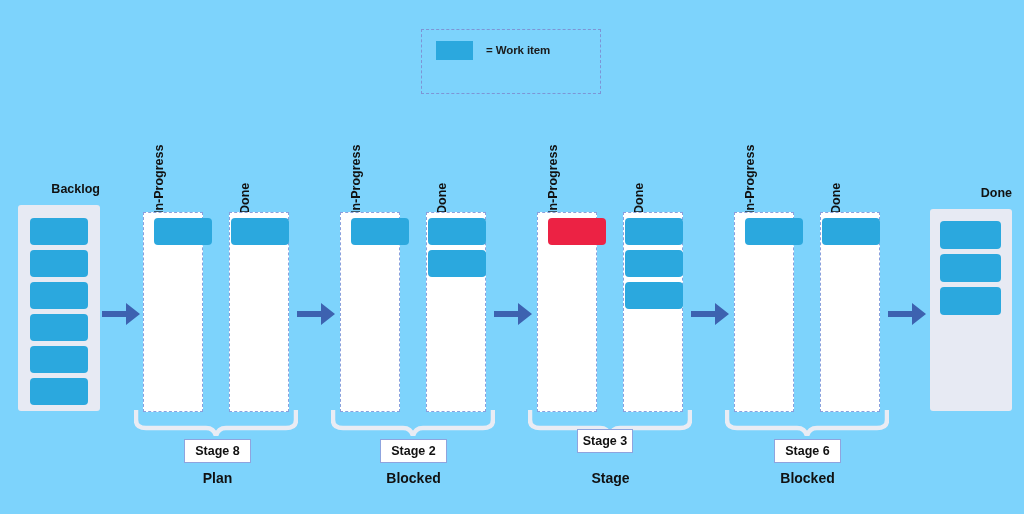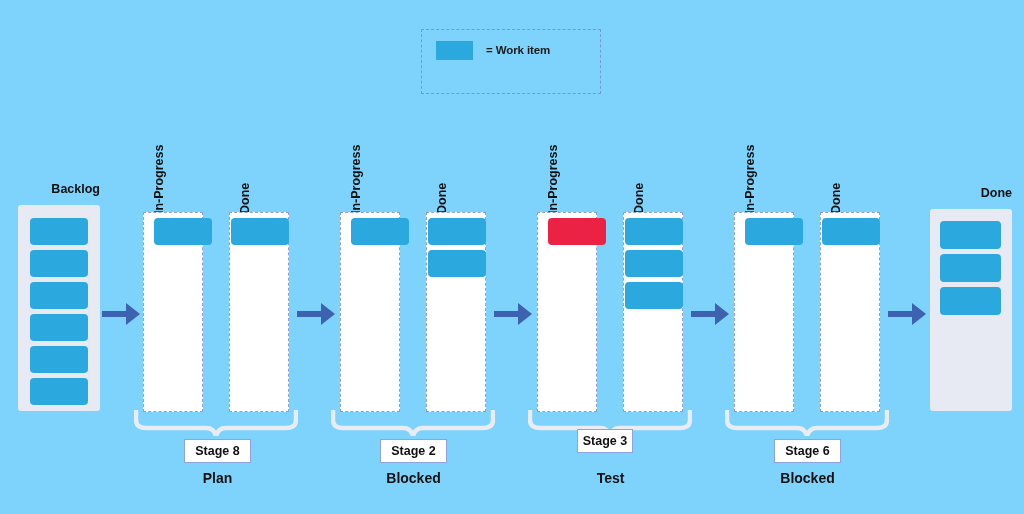--- a/index.html
+++ b/index.html
@@ -183,21 +183,21 @@
   <div class="dashcol" style="left:537px; top:212px; width:60px; height:200px;"></div>
   <div class="dashcol" style="left:623px; top:212px; width:60px; height:200px;"></div>
   <div class="card" style="left:548px; top:218px; width:58px; height:27px; background:#ec2244;"></div>
   <div class="card" style="left:625px; top:218px; width:58px; height:27px; background:#2ba8de;"></div>
   <div class="card" style="left:625px; top:250px; width:58px; height:27px; background:#2ba8de;"></div>
   <div class="card" style="left:625px; top:282px; width:58px; height:27px; background:#2ba8de;"></div>
   <svg class="brace" style="left:528px; top:410px;" width="164" height="26" viewBox="0 0 164 26">
     <path d="M2 0 V10 Q2 18 12 18 H72 Q80 18 82 26 Q84 18 92 18 H152 Q162 18 162 10 V0" fill="none" stroke="#e9ecf4" stroke-width="4.5" stroke-linecap="round"></path>
   </svg>
   <div class="stage-chip" style="left:577px; top:429px; width:56px; height:24px;">Stage 3</div>
-  <div class="stage-name" style="left:577px; top:470px; width:67px;">Test</div>
+  <div class="stage-name" style="left:577px; top:470px; width:67px;">Stage</div>
 
   <svg class="arrow" style="left:691px; top:303px;" width="38" height="22" viewBox="0 0 38 22">
     <path d="M0 8 H24 V0 L38 11 L24 22 V14 H0 Z" fill="#3d62b0"></path>
   </svg>
 
   <div class="vlabel" style="left:757px; top:200px;">In-Progress</div>
   <div class="vlabel" style="left:843px; top:200px;">Done</div>
   <div class="dashcol" style="left:734px; top:212px; width:60px; height:200px;"></div>
   <div class="dashcol" style="left:820px; top:212px; width:60px; height:200px;"></div>
   <div class="card" style="left:745px; top:218px; width:58px; height:27px; background:#2ba8de;"></div>

